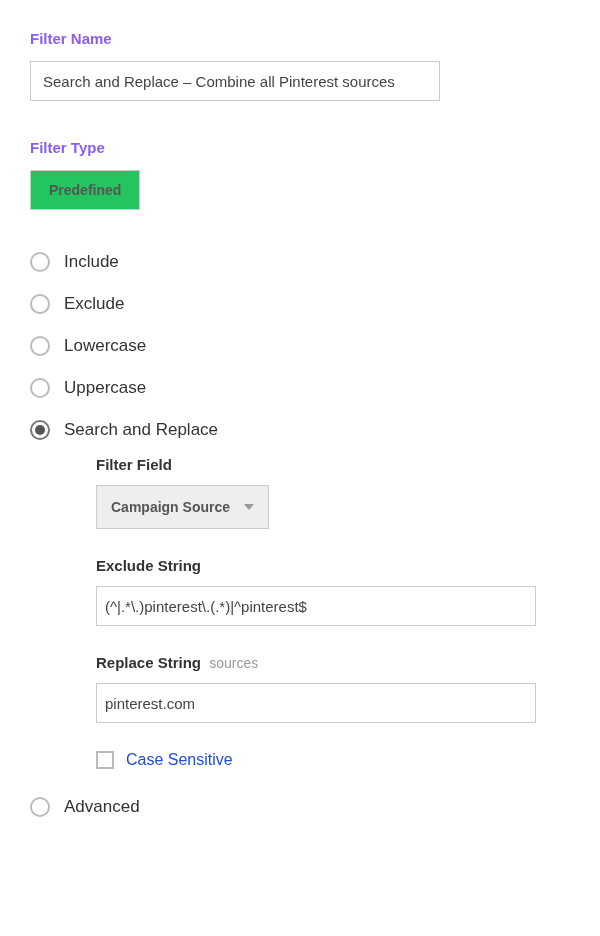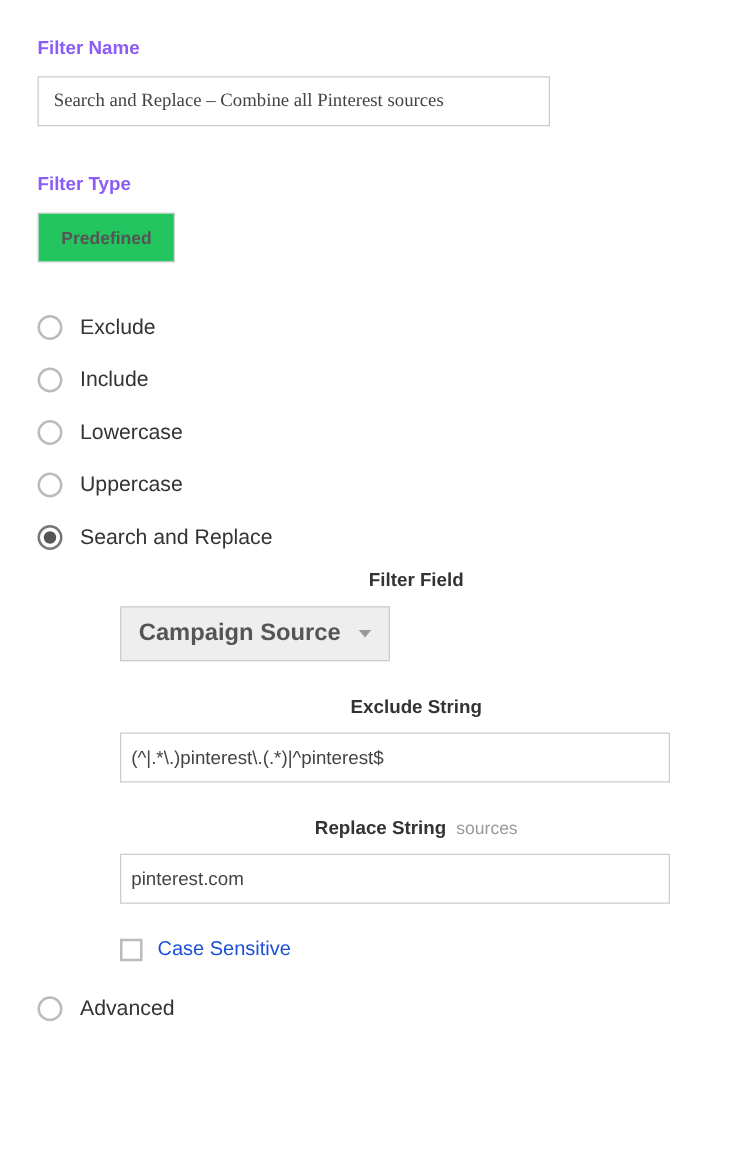--- a/index.html
+++ b/index.html
@@ -18,21 +18,21 @@
     color: #8b5cf6;
     margin-bottom: 14px;
   }
   .text-input {
     width: 410px;
     height: 40px;
     border: 1px solid #ccc;
     padding: 0 12px;
     font-size: 15px;
     color: #444;
-    font-family: Liberation Serif, serif;
+    font-family: Liberation Sans, sans-serif;
     overflow: hidden;
     text-overflow: ellipsis;
     white-space: nowrap;
     outline: none;
   }
   .filter-name-block { margin-bottom: 38px; }
   .filter-type-block { }
   .seg-control {
     display: inline-flex;
     border: 1px solid #ccc;
@@ -106,37 +106,36 @@
     margin-left: 66px;
     margin-top: -6px;
     margin-bottom: 28px;
   }
   .sub-field { margin-bottom: 28px; }
   .sub-label {
     font-weight: bold;
     font-size: 15px;
     color: #333;
     margin-bottom: 12px;
-    text-align: center;
   }
   .sub-label .optional {
     font-weight: normal;
     color: #999;
     font-size: 14px;
     margin-left: 4px;
   }
   .dropdown {
     display: inline-flex;
     align-items: center;
     height: 44px;
     padding: 0 14px;
     background: #eee;
     border: 1px solid #ccc;
     font-weight: bold;
-    font-size: 19px;
+    font-size: 14px;
     color: #555;
     cursor: pointer;
     gap: 14px;
   }
   .caret {
     width: 0; height: 0;
     border-left: 5px solid transparent;
     border-right: 5px solid transparent;
     border-top: 6px solid #999;
   }
@@ -178,26 +177,26 @@
 <div class="filter-type-block">
   <div class="section-label">Filter Type</div>
   <div class="seg-control">
     <button class="seg-btn">Predefined</button>
   </div>
 
   <div class="radio-list">
 
     <div class="radio-row">
       <span class="radio"></span>
+      <span class="radio-label">Include</span>
+    </div>
+
+    <div class="radio-row">
+      <span class="radio"></span>
       <span class="radio-label">Exclude</span>
-    </div>
-
-    <div class="radio-row">
-      <span class="radio"></span>
-      <span class="radio-label">Include</span>
     </div>
 
     <div class="radio-row">
       <span class="radio"></span>
       <span class="radio-label">Lowercase</span>
     </div>
 
     <div class="radio-row">
       <span class="radio"></span>
       <span class="radio-label">Uppercase</span>

